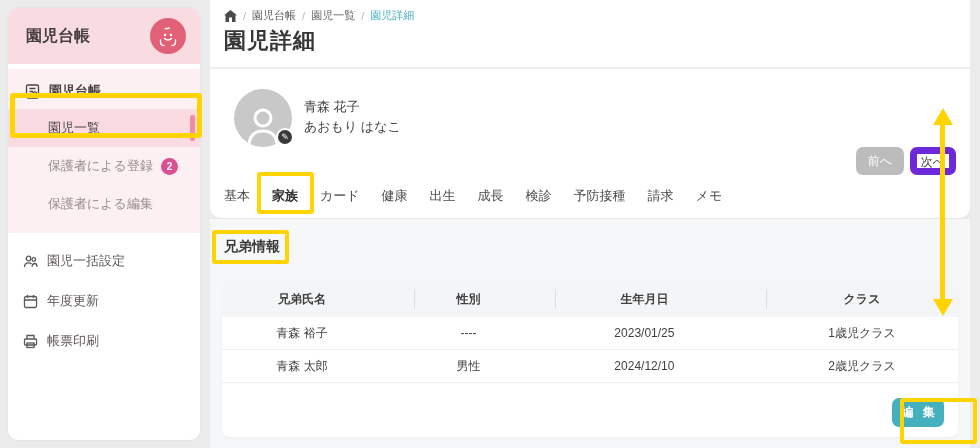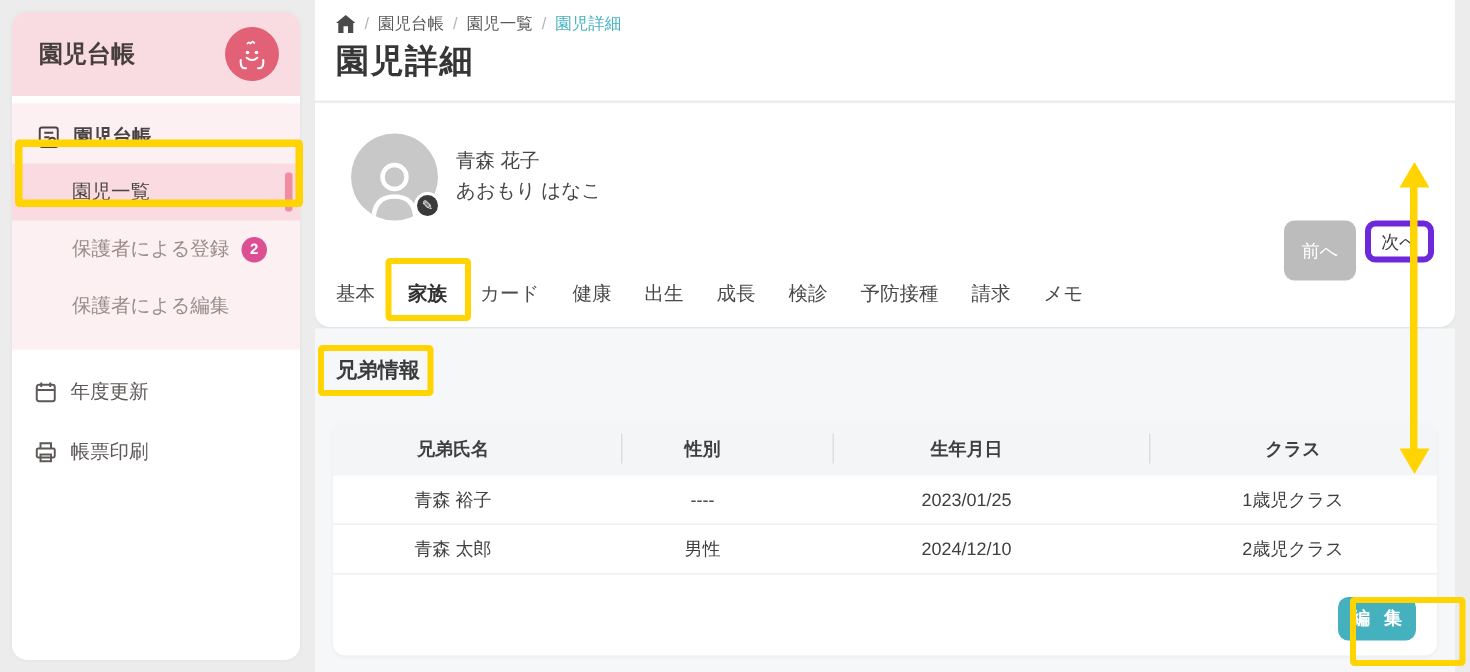--- a/index.html
+++ b/index.html
@@ -32,22 +32,22 @@
   .breadcrumb .current { color:#47b2c0; }
   .page-title { position:absolute; left:224px; top:26px; font-size:22px; font-weight:bold; color:#363636; letter-spacing:1px; }
 
   .profile-card { position:absolute; left:210px; top:68px; width:760px; height:150px; background:#fff; border-top:1px solid #f0f0f0; border-radius:0 0 10px 10px; box-shadow:0 1px 2px rgba(0,0,0,.04); }
   .avatar-wrap { position:absolute; left:24px; top:20px; width:58px; height:58px; }
   .avatar { width:58px; height:58px; border-radius:50%; background:#c8c8c8; display:flex; align-items:flex-end; justify-content:center; overflow:hidden; }
   .edit-badge { position:absolute; right:-2px; bottom:1px; width:18px; height:18px; border-radius:50%; background:#3a3a3a; border:2px solid #fff; color:#fff; font-size:9px; display:flex; align-items:center; justify-content:center; cursor:pointer; }
   .name-block { position:absolute; left:94px; top:28px; font-size:13px; color:#454545; line-height:20px; }
 
   .pager { position:absolute; right:14px; top:78px; display:flex; gap:6px; }
-  .btn-prev { width:48px; height:40px; border:none; border-radius:7px; background:#bcbcbc; color:#fff; font-size:12px; font-family:Liberation Mono, monospace; }
-  .btn-next { width:46px; height:28px; border:4px solid #6d28d9; border-radius:7px; background:#fff; color:#3c3c3c; font-size:12px; font-family:inherit; cursor:pointer; }
+  .btn-prev { width:48px; height:28px; border:none; border-radius:7px; background:#bcbcbc; color:#fff; font-size:12px; font-family:Liberation Mono, monospace; }
+  .btn-next { width:46px; height:28px; border:7px solid #6d28d9; border-radius:7px; background:#fff; color:#3c3c3c; font-size:12px; font-family:inherit; cursor:pointer; }
 
   .tabs { position:absolute; left:14px; bottom:0; height:38px; display:flex; align-items:flex-end; gap:22px; padding-bottom:4px; }
   .tab { font-size:13px; color:#4a4a4a; cursor:pointer; position:relative; padding:6px 0 9px 0; }
   .tab.active { color:#323232; font-weight:bold; }
   .tab.active::after { content:""; position:absolute; left:-2px; right:-2px; bottom:0; height:3px; background:#47b2c0; border-radius:2px; }
 
   .section-area { position:absolute; left:210px; top:219px; width:760px; height:229px; background:#f6f7f8; }
   .section-title { position:absolute; left:224px; top:238px; font-size:14px; font-weight:bold; color:#3b3b3b; }
 
   .table-card { position:absolute; left:222px; top:281px; width:736px; height:156px; background:#fff; border-radius:8px; box-shadow:0 1px 3px rgba(0,0,0,.05); overflow:hidden; }
@@ -107,20 +107,31 @@
       </div>
       <div class="sb-item sb-sub muted">
         <span>保護者による登録</span>
         <span class="badge">2</span>
       </div>
       <div class="sb-item sb-sub muted">
         <span>保護者による編集</span>
       </div>
     </div>
     <div class="sb-white">
+      <div class="sb-item">
+        <span class="ic">
+          <svg width="17" height="17" viewBox="0 0 17 17" fill="none" stroke="#5d5757" stroke-width="1.3">
+            <circle cx="6.5" cy="5.5" r="2.3"></circle>
+            <path d="M2.5 14 Q2.5 9.8 6.5 9.8 Q8.5 9.8 9.5 11"></path>
+            <circle cx="11.8" cy="6.5" r="1.8"></circle>
+            <path d="M10 13.8 Q10.4 10.3 13 10.5 Q15 10.7 15 13.8"></path>
+          </svg>
+        </span>
+        <span>園児一括設定</span>
+      </div>
       <div class="sb-item">
         <span class="ic">
           <svg width="17" height="17" viewBox="0 0 17 17" fill="none" stroke="#5d5757" stroke-width="1.3">
             <rect x="2.5" y="3.5" width="12" height="11" rx="1.5"></rect>
             <path d="M5.5 2v3 M11.5 2v3 M2.5 7h12"></path>
           </svg>
         </span>
         <span>年度更新</span>
       </div>
       <div class="sb-item">

